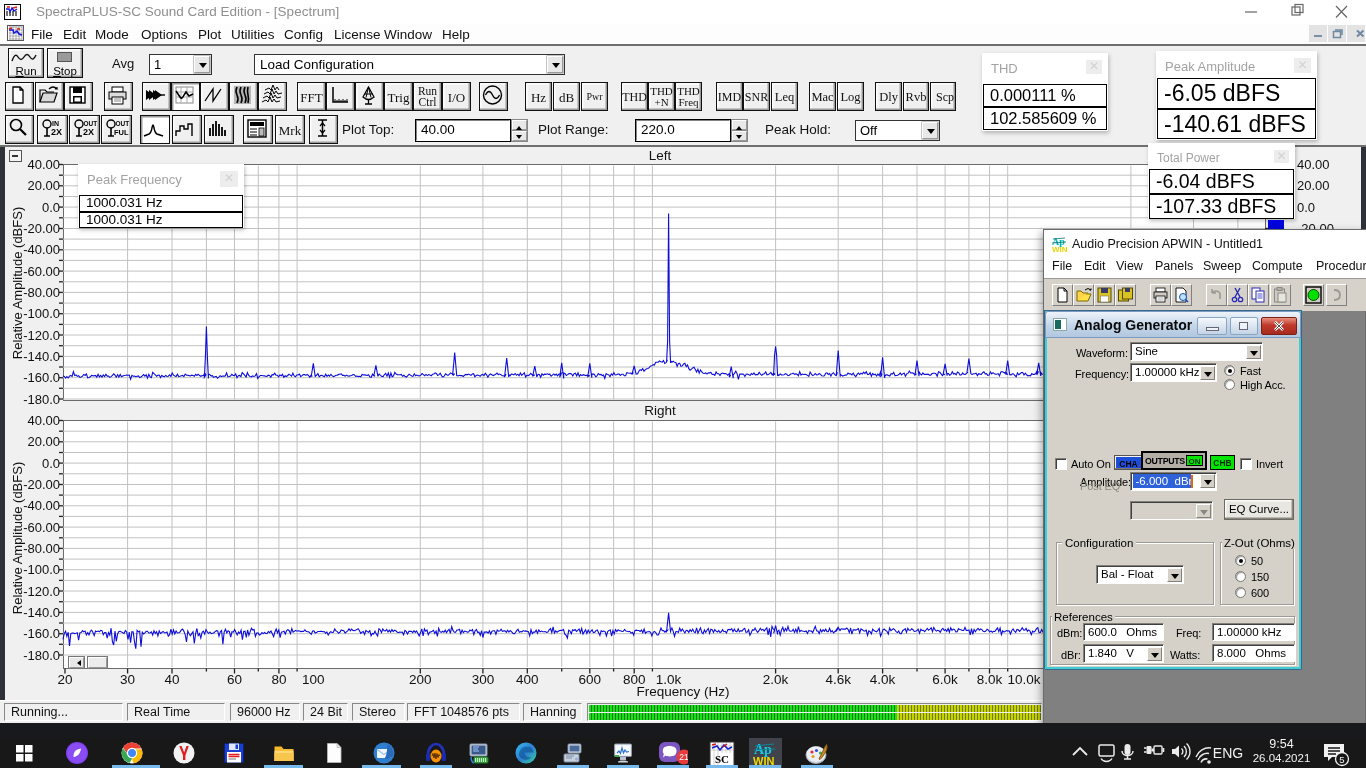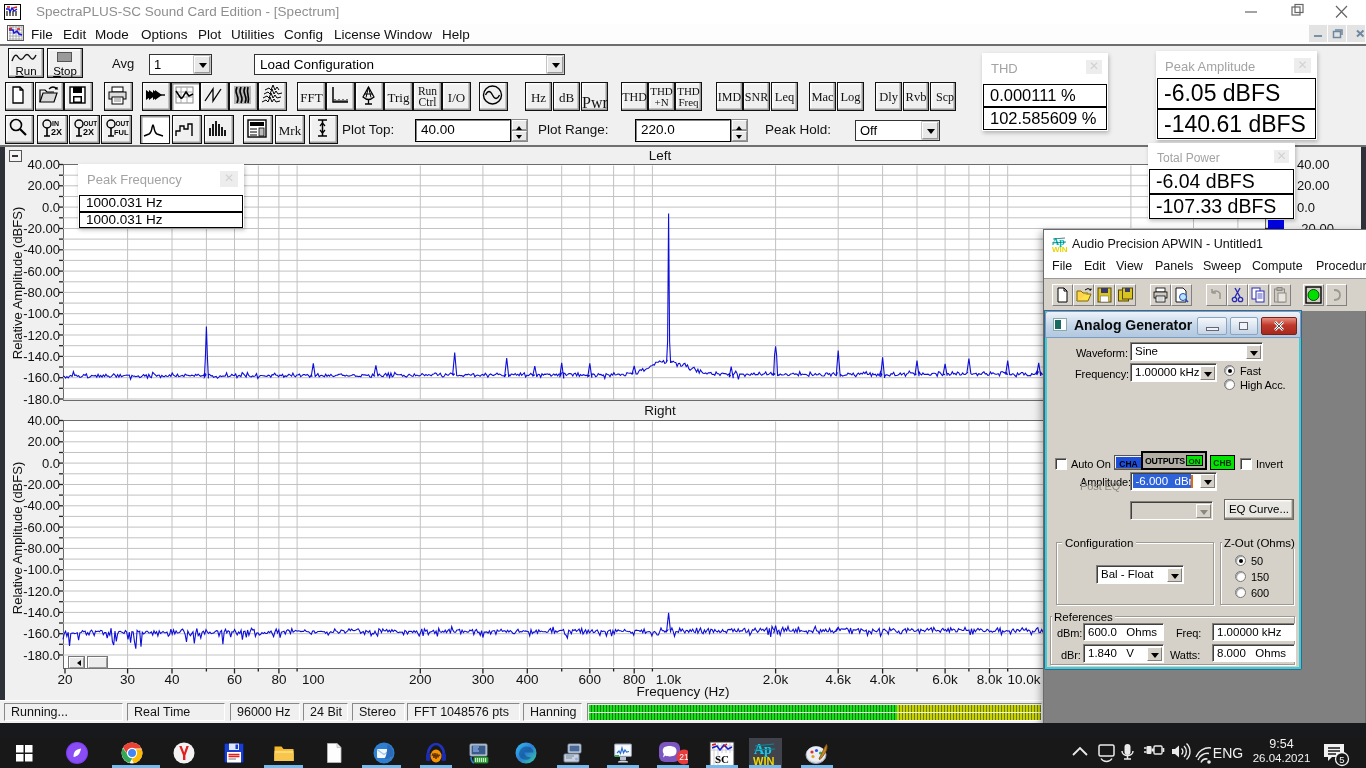--- a/index.html
+++ b/index.html
@@ -194,21 +194,21 @@
       <path d="M5.5 12 Q9 5 12.5 12 T19.5 12" fill="none" stroke="#000" stroke-width="1.3"></path>
     </svg>
   </div>
 <div class="btn3d" style="left:525px;top:82px;width:27px;height:29px;">
     <div class="serifl" style="position:absolute;left:0;right:0;top:50%;transform:translateY(-50%);font-size:13px;padding-top:0px;white-space:pre-line;">Hz</div>
   </div>
 <div class="btn3d" style="left:553px;top:82px;width:27px;height:29px;">
     <div class="serifl" style="position:absolute;left:0;right:0;top:50%;transform:translateY(-50%);font-size:13px;padding-top:0px;white-space:pre-line;">dB</div>
   </div>
 <div class="btn3d" style="left:581px;top:82px;width:27px;height:29px;">
-    <div class="serifl" style="position:absolute;left:0;right:0;top:50%;transform:translateY(-50%);font-size:16px;padding-top:0px;white-space:pre-line;margin-top:6px;">Pwr</div>
+    <div class="serifl" style="position:absolute;left:0;right:0;top:50%;transform:translateY(-50%);font-size:10px;padding-top:0px;white-space:pre-line;">Pwr</div>
   </div>
 <div class="btn3d" style="left:621px;top:82px;width:27px;height:29px;">
     <div class="serifl" style="position:absolute;left:0;right:0;top:50%;transform:translateY(-50%);font-size:12px;padding-top:0px;white-space:pre-line;">THD</div>
   </div>
 <div class="btn3d" style="left:648px;top:82px;width:27px;height:29px;">
     <div class="serifl" style="position:absolute;left:0;right:0;top:50%;transform:translateY(-50%);font-size:11px;padding-top:0px;white-space:pre-line;">THD
 +N</div>
   </div>
 <div class="btn3d" style="left:675px;top:82px;width:27px;height:29px;">
     <div class="serifl" style="position:absolute;left:0;right:0;top:50%;transform:translateY(-50%);font-size:11px;padding-top:0px;white-space:pre-line;">THD

